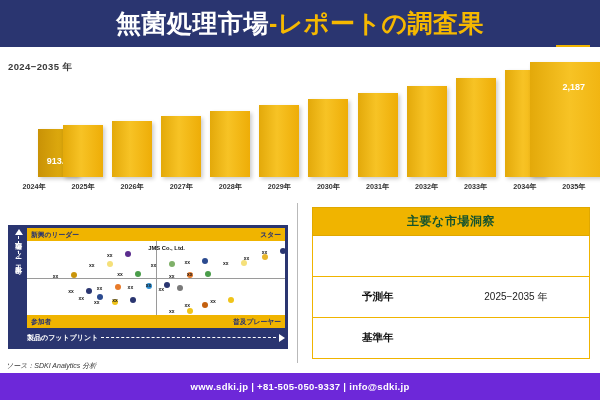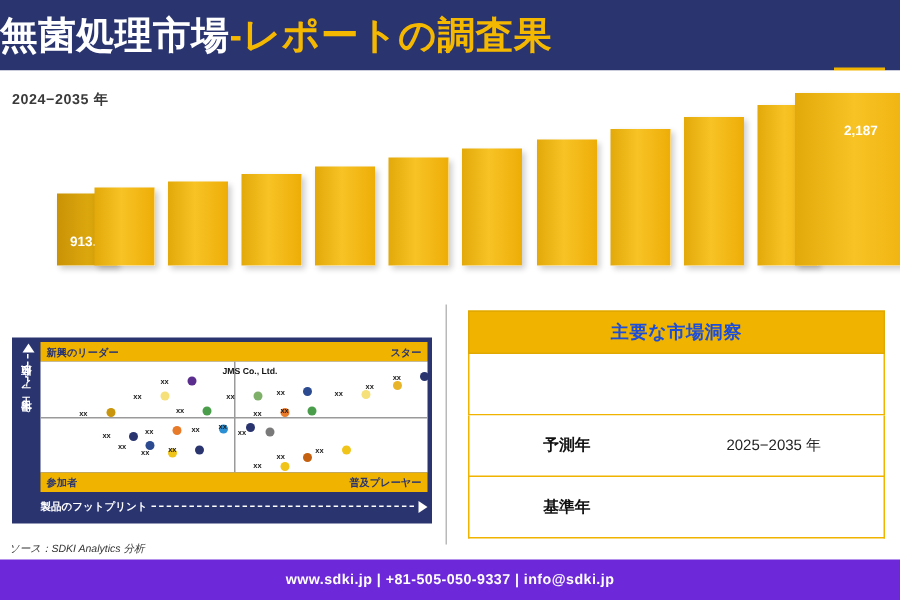--- a/index.html
+++ b/index.html
@@ -4,21 +4,21 @@
 <style>
   html,body{margin:0;padding:0;}
   body{
     width:600px;height:400px;overflow:hidden;
     font-family:"Liberation Sans","DejaVu Sans",sans-serif;
     background:#ffffff;position:relative;
   }
   
   .header{
     position:absolute;left:0;top:0;width:600px;height:47px;
-    background:#2a3570;display:flex;align-items:center;justify-content:flex-start;
+    background:#2a3570;display:flex;align-items:center;justify-content:center;
   }
   .header-title{
     font-size:25px;font-weight:bold;letter-spacing:.5px;white-space:nowrap;
   }
   .t-white{color:#ffffff;}
   .t-gold{color:#f5b800;}
   .header-accent{
     position:absolute;right:10px;bottom:-3px;width:34px;height:5px;background:#f0b400;
   }
   
@@ -113,21 +113,21 @@
   }
   .source{
     position:absolute;left:6px;bottom:2px;font-size:7px;color:#333;font-style:italic;
   }
   
   .insights{position:absolute;left:312px;top:8px;width:278px;height:155px;}
   .ins-head{
     height:29px;background:#f0b400;display:flex;align-items:center;justify-content:center;
     border:1px solid #e0a800;box-sizing:border-box;
   }
-  .ins-head-txt{font-size:12px;font-weight:bold;color:#1d4ed8;letter-spacing:.5px;}
+  .ins-head-txt{font-size:12px;font-weight:bold;color:#14532d;letter-spacing:.5px;}
   .ins-row{
     height:41px;border:1px solid #f0b400;border-top:none;box-sizing:border-box;
     display:flex;align-items:center;background:#fff;
   }
   .ins-k{width:47%;text-align:center;font-size:10.5px;font-weight:bold;color:#111;}
   .ins-v{width:53%;text-align:center;font-size:10px;color:#222;}
   
   .footer{
     position:absolute;left:0;bottom:0;width:600px;height:27px;background:#6d28d9;
     display:flex;align-items:center;justify-content:center;
@@ -182,20 +182,34 @@
         <div class="bar" style="height: 78.4333%;"></div>
       </div>
       <div class="bar-col">
         <div class="bar" style="height: 84.9958%;"></div>
       </div>
       <div class="bar-col">
         <div class="bar" style="height: 91.125%; padding-left: 48px;">
           <div class="bar-val topval">2,187</div>
         </div>
       </div>
+    </div>
+  <div class="xaxis" id="xaxis">
+      <div class="xlab">2024年</div>
+      <div class="xlab">2025年</div>
+      <div class="xlab">2026年</div>
+      <div class="xlab">2027年</div>
+      <div class="xlab">2028年</div>
+      <div class="xlab">2029年</div>
+      <div class="xlab">2030年</div>
+      <div class="xlab">2031年</div>
+      <div class="xlab">2032年</div>
+      <div class="xlab">2033年</div>
+      <div class="xlab">2034年</div>
+      <div class="xlab">2035年</div>
     </div>
 </div>
 
 <div class="lower">
   <div class="divider-v"></div>
 
   <div class="matrix-panel">
     <div class="matrix-box">
       <div class="m-yaxis">
         <div class="m-arrow-up"></div>

